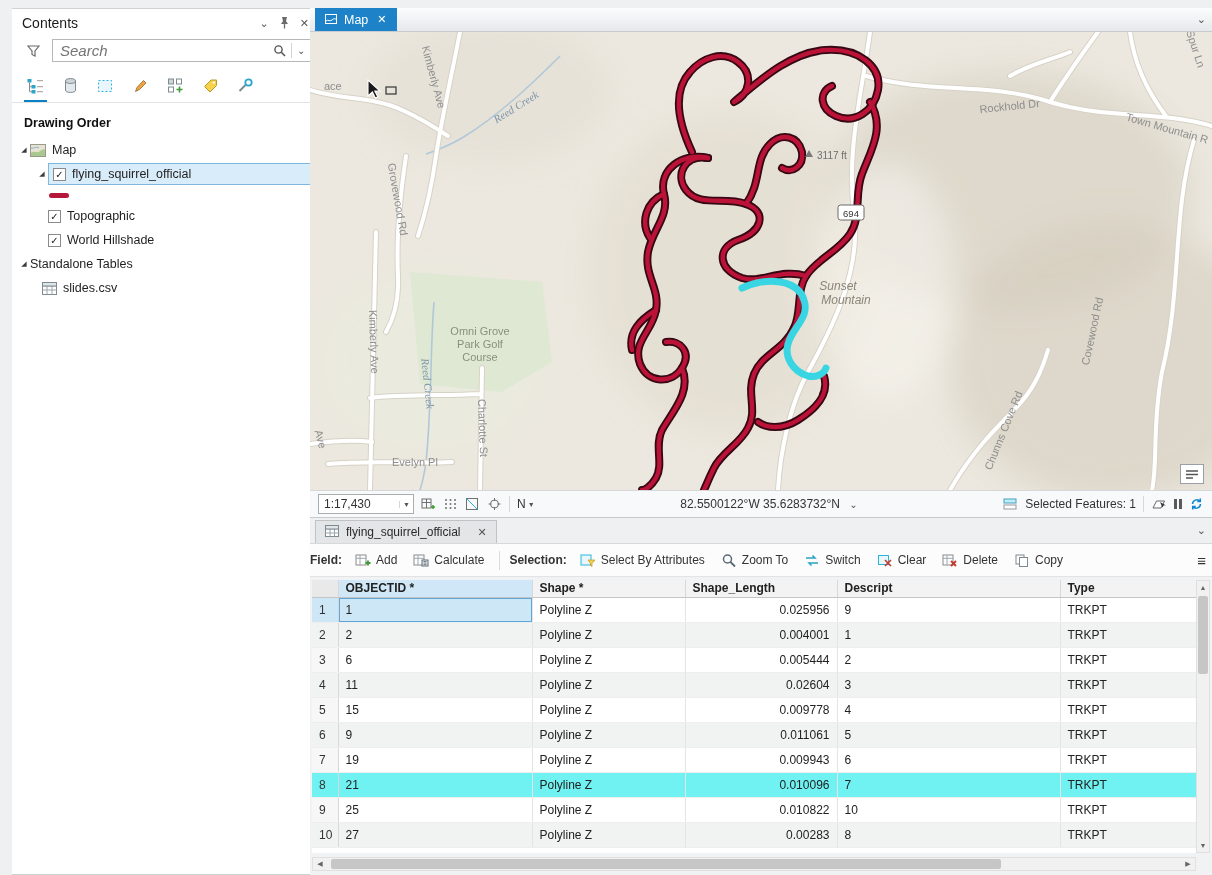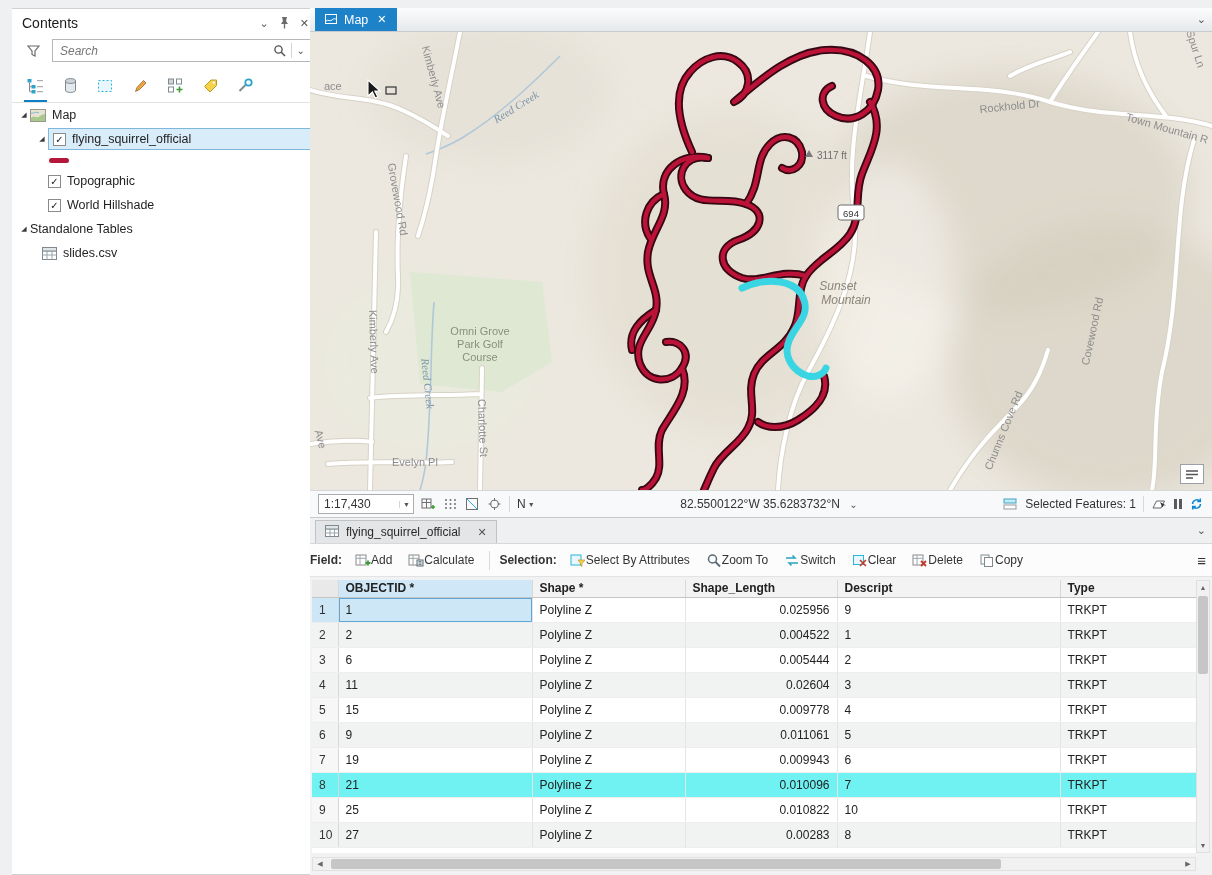--- a/index.html
+++ b/index.html
@@ -7,21 +7,21 @@
               font-family:"Liberation Sans", sans-serif; font-size:12px; color:#222; }
 
   
   .contents { position:absolute; left:12px; top:8px; width:308px; bottom:0;
               background:#fff; border:1px solid #cfd2d5; border-left:none; }
   .c-header { height:28px; display:flex; align-items:center; padding:0 10px; }
   .c-title { flex:1; font-size:14px; color:#1a1a1a; }
   .hicon { color:#5a5a5a; margin-left:10px; cursor:pointer; font-size:11px; line-height:1; }
   .c-search-row { display:flex; align-items:center; padding:2px 8px 8px 10px; gap:7px; }
   .searchbox { flex:1; display:flex; align-items:center; border:1px solid #b5b8ba; height:23px; background:#fff; }
-  .searchbox input { border:none; outline:none; flex:1; font-style:italic; font-size:12px;
+  .searchbox input { border:none; outline:none; flex:1; font-style:italic; font-size:15px;
                      padding:0 7px; color:#444; font-family:"Liberation Sans",sans-serif; background:transparent; }
   .searchbox .sep { width:1px; height:15px; background:#d5d5d5; }
   .sb-ic { padding:0 5px; color:#555; display:flex; align-items:center; }
   .c-toolbar { display:flex; gap:12px; padding:5px 6px 0 12px; border-bottom:1px solid #e2e2e2; }
   .c-tab { padding:2px 2px 5px; border-bottom:2px solid transparent; cursor:pointer; }
   .c-tab.active { border-bottom-color:#0a81c7; }
   .c-tab svg { display:block; }
   .drawing-order { font-weight:bold; font-size:12.5px; padding:13px 0 8px 12px; color:#111; }
   .tree-row { height:24px; display:flex; align-items:center; font-size:12.5px; color:#1f1f1f; }
   .twisty { width:12px; text-align:center; color:#3c3c3c; font-size:7px; margin-left:6px; flex:none; }
@@ -77,21 +77,21 @@
   
   .table-panel { position:absolute; left:310px; top:517px; right:0; bottom:0; background:#f1f2f3;
                  border-top:1px solid #c9c9c9; }
   .t-tabbar { height:26px; background:#eef0f2; display:flex; align-items:flex-end; padding-left:5px;
               border-bottom:1px solid #d6d8da; }
   .t-tab { height:23px; background:#e3e5e7; border:1px solid #bfc3c6; border-bottom:none;
            display:flex; align-items:center; gap:7px; padding:0 9px; font-size:12px; color:#2a2a2a; cursor:pointer; }
   .t-toolbar { height:33px; background:#fcfcfd; display:flex; align-items:center; padding:0 0; gap:4px;
                font-size:12px; color:#333; border-bottom:1px solid #e3e3e3; }
   .tb-lbl { font-weight:bold; margin-right:3px; }
-  .tbtn { display:flex; align-items:center; padding:4px 6px; cursor:pointer; border-radius:2px; }
+  .tbtn { display:flex; align-items:center; gap:5px; padding:4px 6px; cursor:pointer; border-radius:2px; }
   .t-sep { width:1px; height:19px; background:#dadada; margin:0 5px; }
   .hamburger { margin-left:auto; font-size:15px; color:#333; cursor:pointer; padding:0 6px; }
 
   .grid-wrap { position:absolute; left:2px; top:62px; width:884px; bottom:22px; background:#fff; overflow:hidden; }
   table { border-collapse:collapse; table-layout:fixed; width:884px; font-size:12px; }
   th { height:17px; background:#f3f3f3; border-right:1px solid #d8d8d8; border-bottom:1px solid #c5c5c5;
        font-weight:bold; text-align:left; padding:0 7px; color:#222; }
   th.h-rn { background:#e9e9e9; }
   th.h-obj { background:#cfe7f7; }
   td { height:25px; border-right:1px solid #e4e4e4; border-bottom:1px solid #eeeeee; padding:0 7px;
@@ -184,20 +184,21 @@
           <circle cx="12.3" cy="5.6" r="1.2" fill="#fff"></circle>
         </svg>
       </span>
     <span class="c-tab">
         <svg width="19" height="18" viewBox="0 0 18 18">
           <path d="M3 14l6-6" stroke="#7e8a90" stroke-width="2"></path>
           <circle cx="12" cy="5.5" r="3.2" fill="none" stroke="#2ba5c9" stroke-width="1.8"></circle>
         </svg>
       </span>
   </div>
+  <div class="drawing-order">Drawing Order</div>
 
   <div class="tree-row">
     <span class="twisty">◢</span>
     <span class="tree-ic">
         <svg width="16" height="13" viewBox="0 0 16 13">
           <rect x="0.5" y="0.5" width="15" height="12" fill="#e8e2d2" stroke="#9a9a8a"></rect>
           <path d="M1 9c3-3 6 1 9-2 2-2 4-1 5-2v7H1z" fill="#a8c890"></path>
           <path d="M1 4c2 1 5-2 8 0" stroke="#7fb3d5" fill="none"></path>
         </svg>
       </span>
@@ -562,21 +563,21 @@
           <td class="ac ac-border">1</td>
           <td>Polyline Z</td>
           <td class="num">0.025956</td>
           <td>9</td>
           <td>TRKPT</td>
         </tr>
         <tr>
           <td class="rn">2</td>
           <td>2</td>
           <td>Polyline Z</td>
-          <td class="num">0.004522</td>
+          <td class="num">0.004001</td>
           <td>1</td>
           <td>TRKPT</td>
         </tr>
         <tr>
           <td class="rn">3</td>
           <td>6</td>
           <td>Polyline Z</td>
           <td class="num">0.005444</td>
           <td>2</td>
           <td>TRKPT</td>

